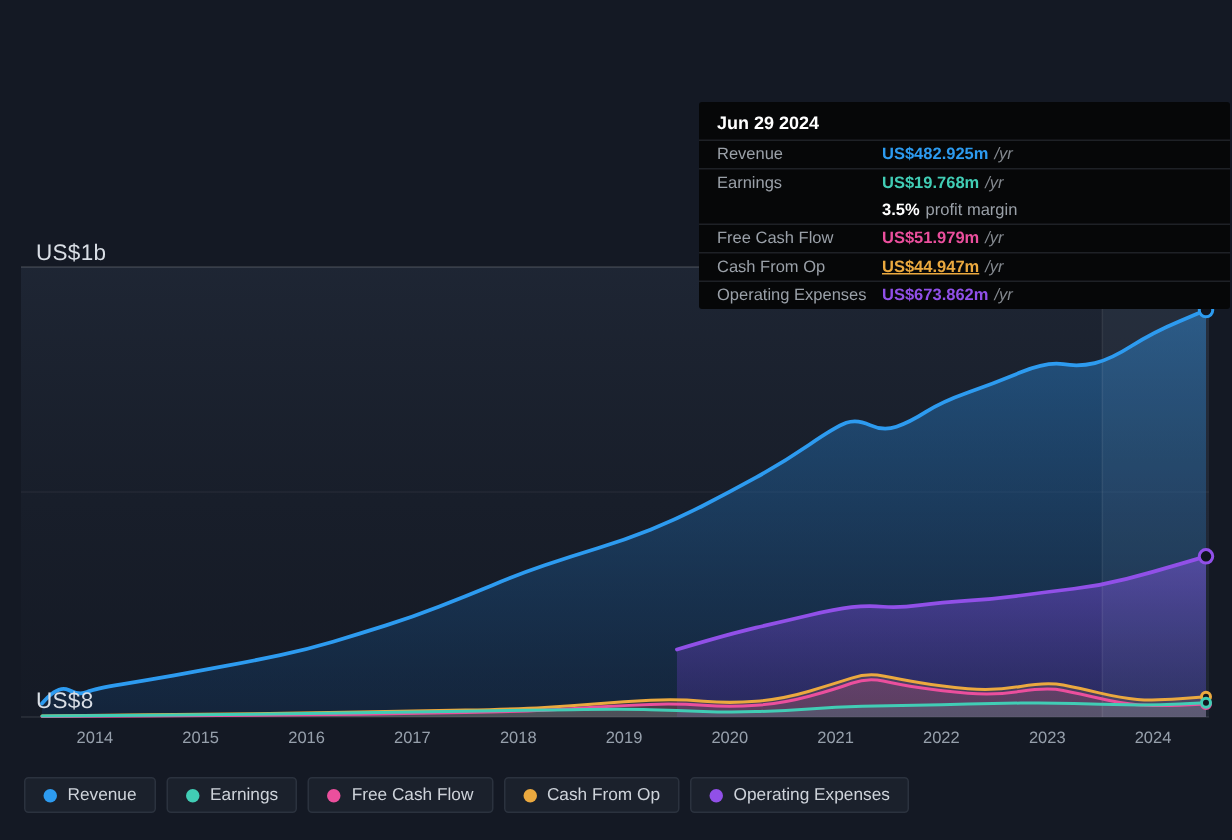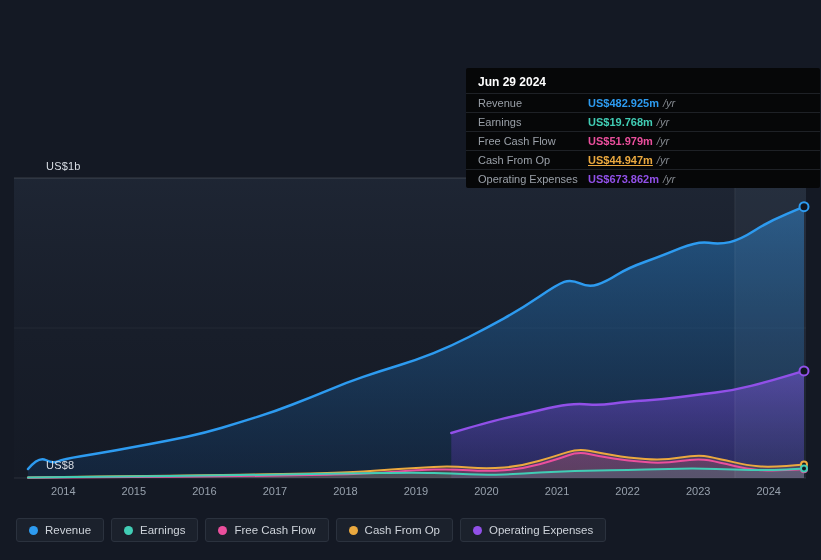--- a/index.html
+++ b/index.html
@@ -1,19 +1,19 @@
 <!DOCTYPE html>
 <html><head>
 <meta charset="utf-8">
 <style>
   html,body{margin:0;padding:0;background:#141924;}
   body{width:821px;height:560px;position:relative;overflow:hidden;font-family:"Liberation Sans",sans-serif;}
   .stage{position:absolute;inset:0;}
   #chart{position:absolute;left:0;top:0;display:block;}
-  .ylabel{position:absolute;left:24px;font-size:11px;color:#d9dee5;letter-spacing:.2px;margin-left:22px;}
+  .ylabel{position:absolute;left:24px;font-size:15px;color:#d9dee5;letter-spacing:.2px;}
   .ylabel.top{top:160px;}
   .ylabel.bottom{top:459px;}
   .tooltip{position:absolute;left:466px;top:20px;width:354px;background:#060708;border-radius:2px;z-index:5;margin-top:48px;}
   .tt-date{padding:7px 12px 4px;font-size:12px;font-weight:bold;color:#ffffff;line-height:14px;}
   .tt-row{display:flex;align-items:baseline;padding:2px 12px;font-size:11px;line-height:14px;}
   .tt-row.bt{border-top:1px solid #1e2126;}
   .tt-label{flex:0 0 110px;color:#9aa0a8;}
   .tt-val{font-weight:bold;}
   .tt-suffix{color:#84898f;margin-left:4px;font-style:italic;}
   .tt-margin-val{font-weight:bold;color:#ffffff;}
@@ -84,20 +84,25 @@
     <div class="tt-row bt">
       <span class="tt-label">Revenue</span>
       <span class="tt-val" style="color: rgb(45, 155, 240);">US$482.925m</span>
       <span class="tt-suffix">/yr</span>
     </div>
     <div class="tt-row bt">
       <span class="tt-label">Earnings</span>
       <span class="tt-val" style="color: rgb(65, 205, 181);">US$19.768m</span>
       <span class="tt-suffix">/yr</span>
     </div>
+    <div class="tt-row">
+      <span class="tt-label"></span>
+      <span class="tt-margin-val">3.5%</span>
+      <span class="tt-margin-label">profit margin</span>
+    </div>
     <div class="tt-row bt">
       <span class="tt-label">Free Cash Flow</span>
       <span class="tt-val" style="color: rgb(235, 79, 157);">US$51.979m</span>
       <span class="tt-suffix">/yr</span>
     </div>
     <div class="tt-row bt">
       <span class="tt-label">Cash From Op</span>
       <span class="tt-val" style="color: rgb(235, 169, 63); text-decoration: underline;">US$44.947m</span>
       <span class="tt-suffix">/yr</span>
     </div>

